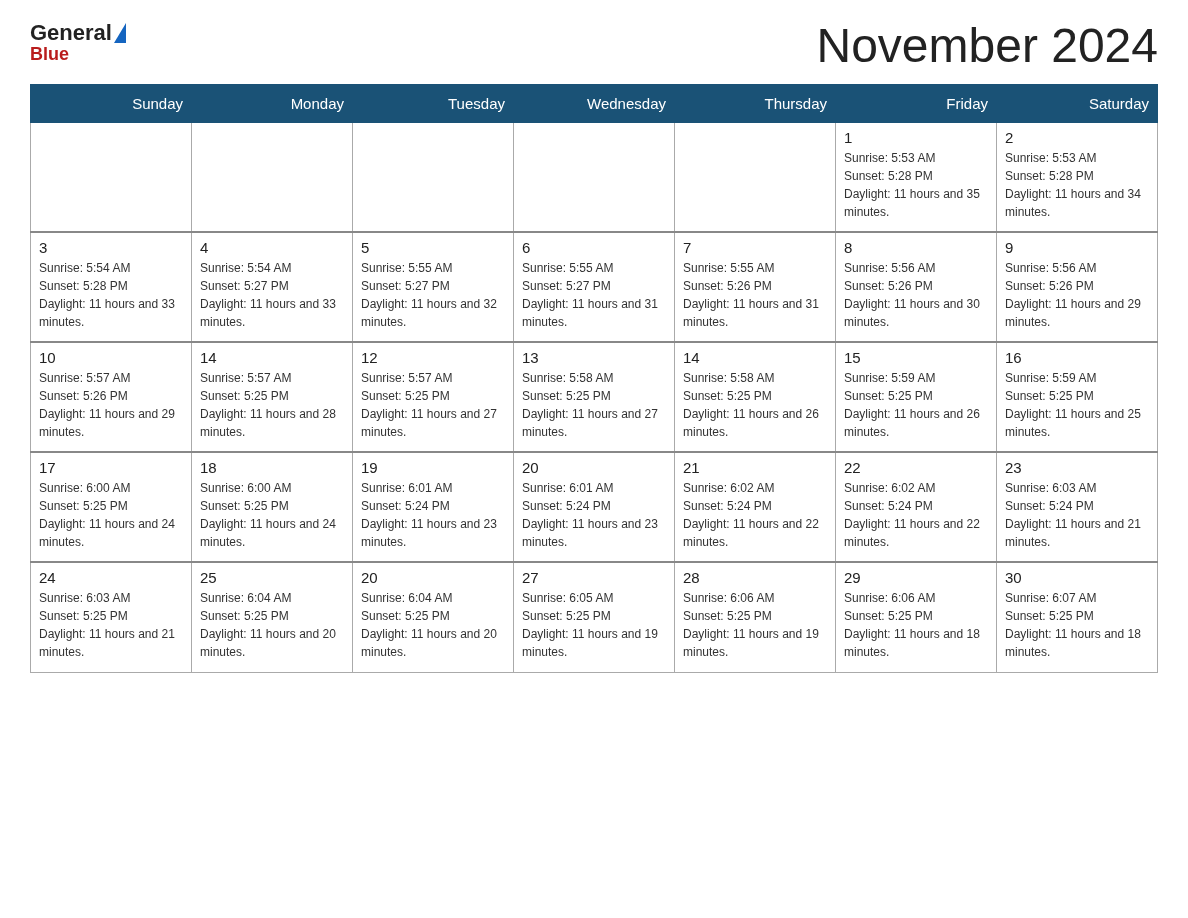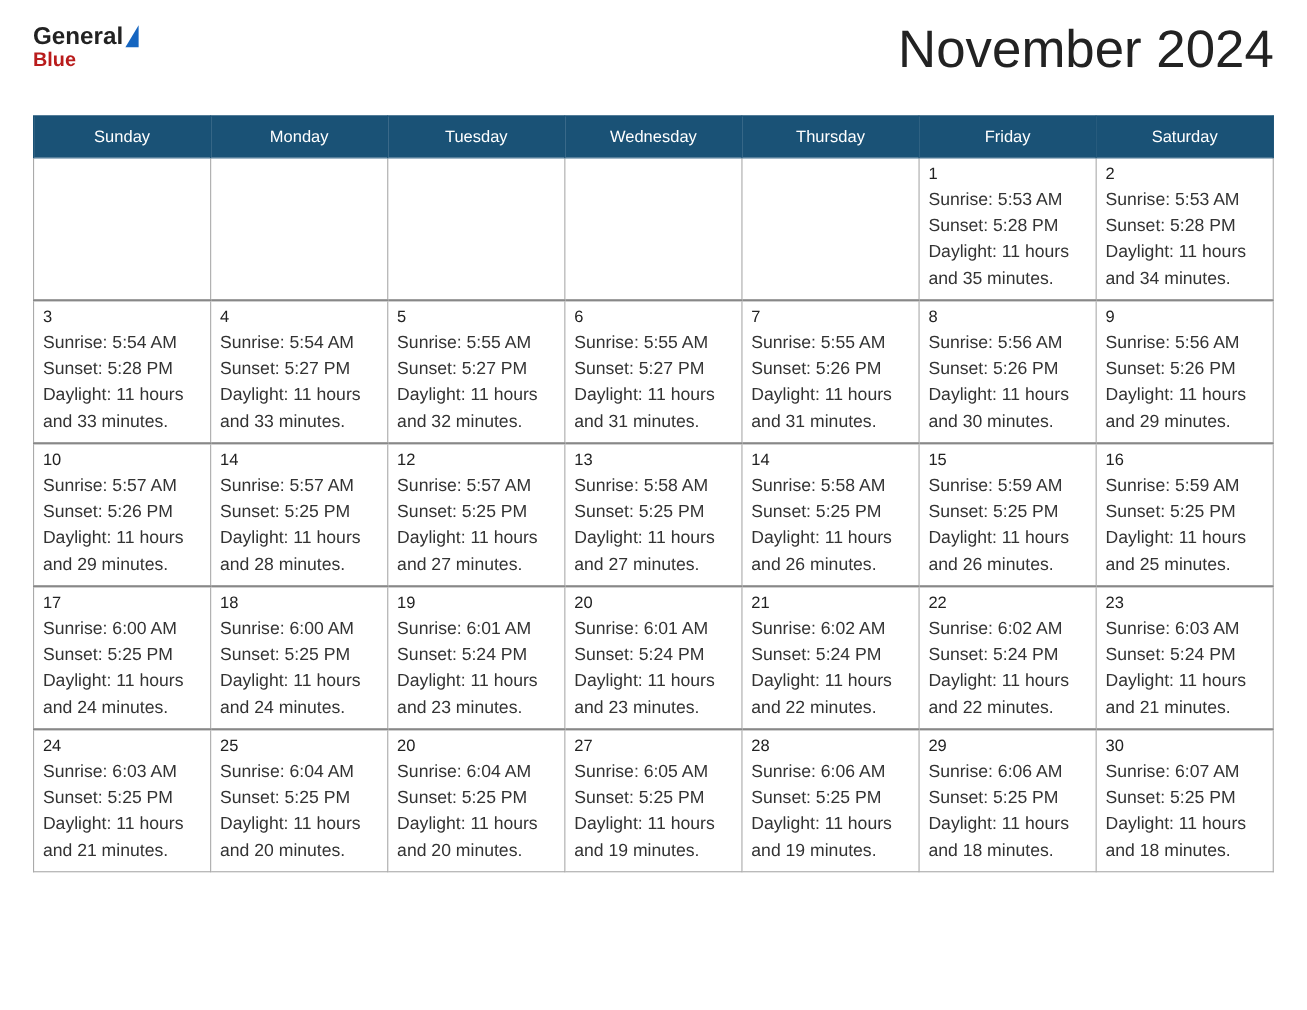--- a/index.html
+++ b/index.html
@@ -6,21 +6,21 @@
     body {
       font-family: Arial, sans-serif;
       background: #fff;
       padding: 20px 30px;
       color: #222;
     }
     .header {
       display: flex;
       justify-content: space-between;
       align-items: flex-start;
-      margin-bottom: 32px;
+      margin-bottom: 11px;
     }
     .logo {
       display: flex;
       flex-direction: column;
       align-items: flex-start;
     }
     .logo-text {
       display: flex;
       align-items: center;
       font-size: 22px;
@@ -61,39 +61,39 @@
       border-collapse: collapse;
       table-layout: fixed;
     }
     thead tr th {
       background: #1a5276;
       color: #fff;
       padding: 10px 8px;
       font-size: 15px;
       font-weight: normal;
       border: 1px solid #1a5276;
-      text-align: center;
+      text-align: right;
     }
     tbody tr td {
       border: 1px solid #aaa;
       vertical-align: top;
       padding: 6px 8px;
       min-height: 90px;
       height: 110px;
       font-size: 12.5px;
       color: #222;
     }
     .day-number {
       font-size: 15px;
       font-weight: normal;
       margin-bottom: 3px;
       color: #222;
     }
     .day-info {
-      font-size: 16px;
+      font-size: 12px;
       color: #333;
       line-height: 1.5;
     }
     tbody tr td:first-child .day-number,
     tbody tr td:last-child .day-number {
       color: #222;
     }
     .empty-cell {
       background: #fff;
     }

